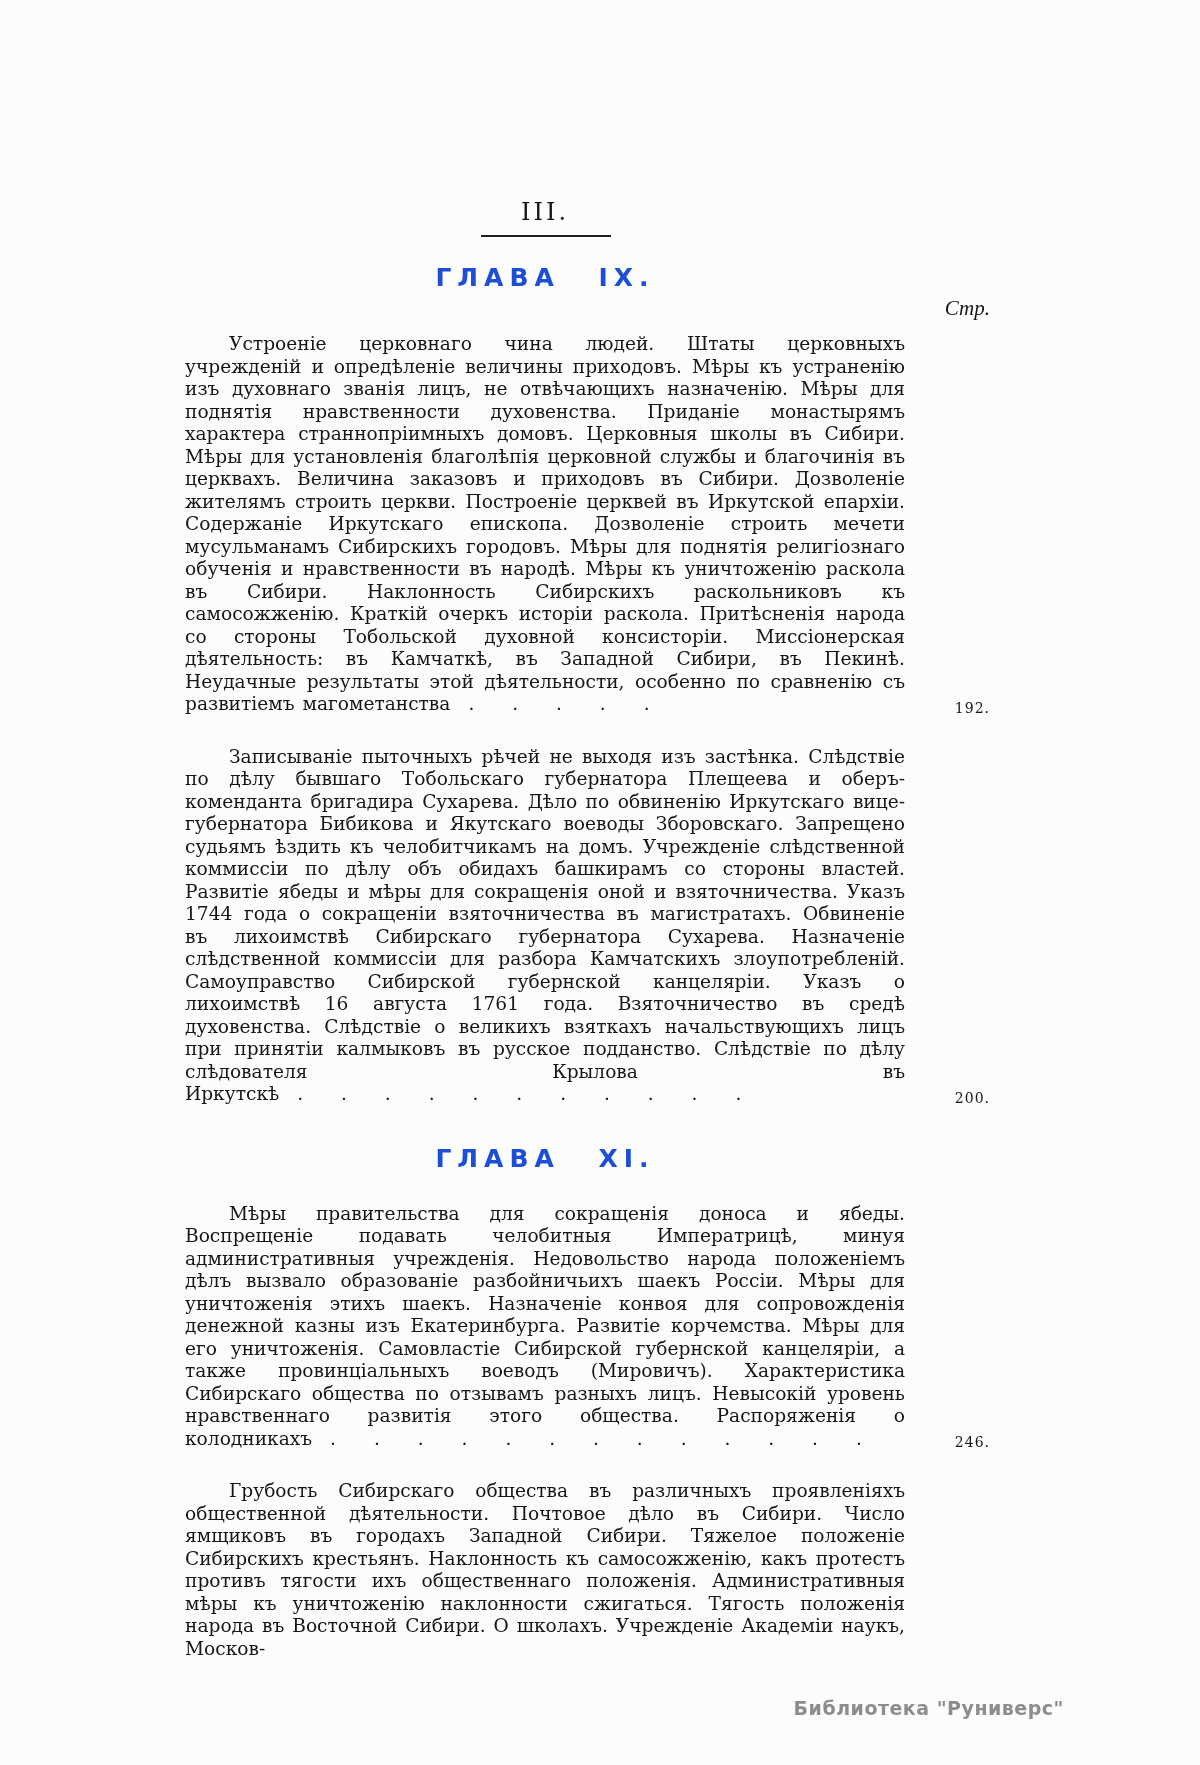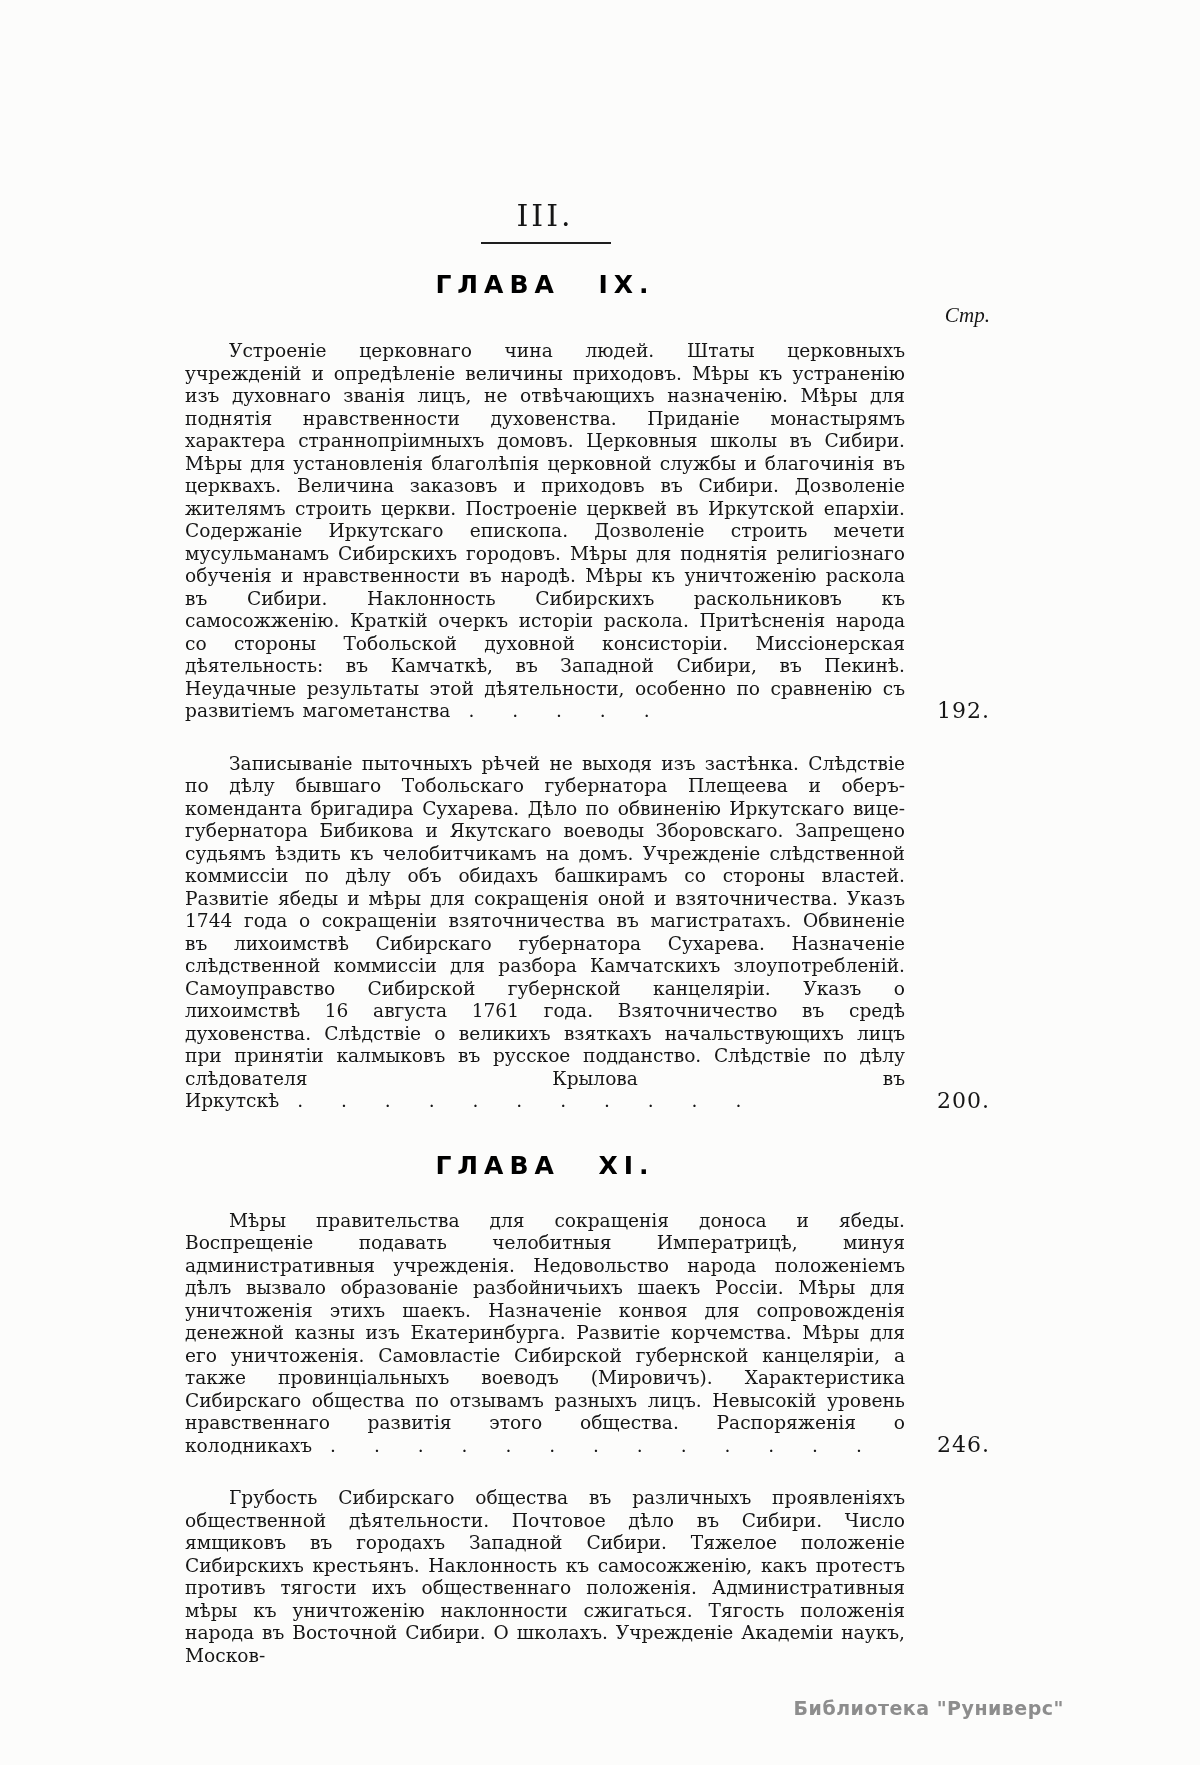--- a/index.html
+++ b/index.html
@@ -18,39 +18,39 @@
   .page {
     position: absolute;
     left: 185px;
     top: 0;
     width: 805px;
   }
   .folio {
     width: 720px;
     margin-top: 198px;
     text-align: center;
-    font-size: 30px;
+    font-size: 24px;
     letter-spacing: 3px;
   }
   .folio-rule {
     width: 130px;
     height: 2px;
     background: #1e1e1e;
     margin: 9px 0 0 296px; 
   }
   .chapter-heading {
     width: 720px;
     margin: 38px 0 0 0;
     text-align: center;
     font-family: "DejaVu Sans", sans-serif;
     font-weight: bold;
     font-size: 25px;
     letter-spacing: 6px;
     word-spacing: 24px;
-    color: #000000;
+    color: #1d4ed8;
   }
   .chapter-heading.first {
     margin-top: 26px;
   }
   .col-header {
     width: 805px;
     margin-top: 4px;
     text-align: right;
     font-style: italic;
     font-size: 21px;
@@ -76,21 +76,21 @@
   .dots {
     word-spacing: 30px;
     margin-left: 18px;
     letter-spacing: 1px;
     white-space: nowrap;
   }
   .pageref {
     position: absolute;
     right: 0;
     bottom: 0;
-    font-size: 22px;
+    font-size: 14px;
     letter-spacing: 1px;
   }
   .watermark {
     position: absolute;
     top: 1697px;
     right: 136px;
     font-family: "DejaVu Sans", sans-serif;
     font-weight: bold;
     font-size: 19px;
     color: #8d8d8d;

